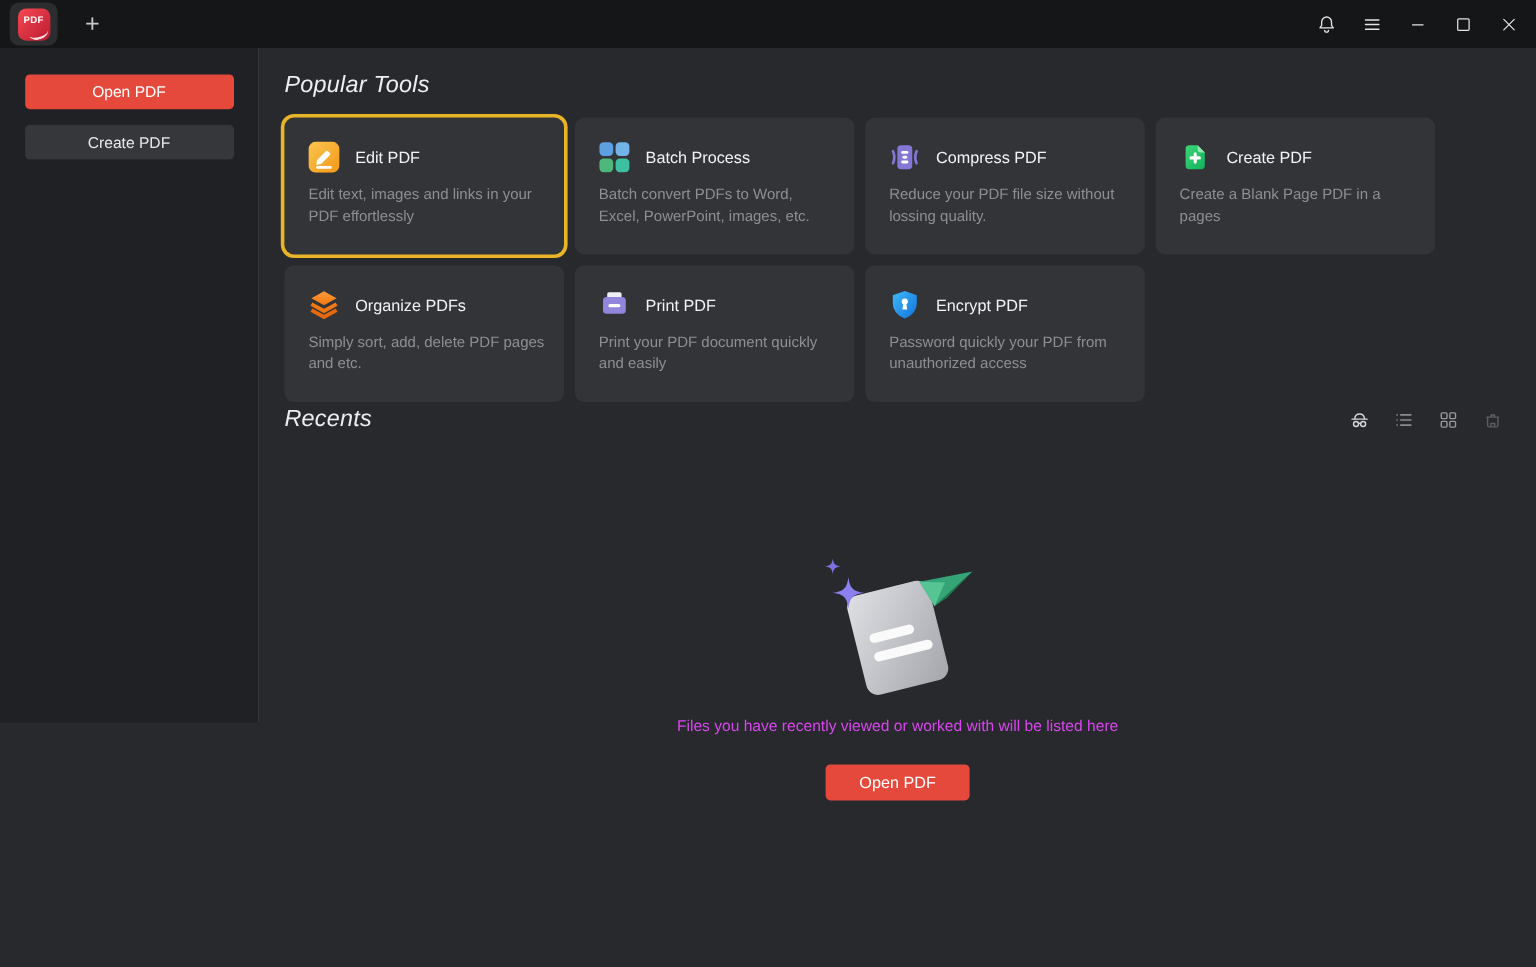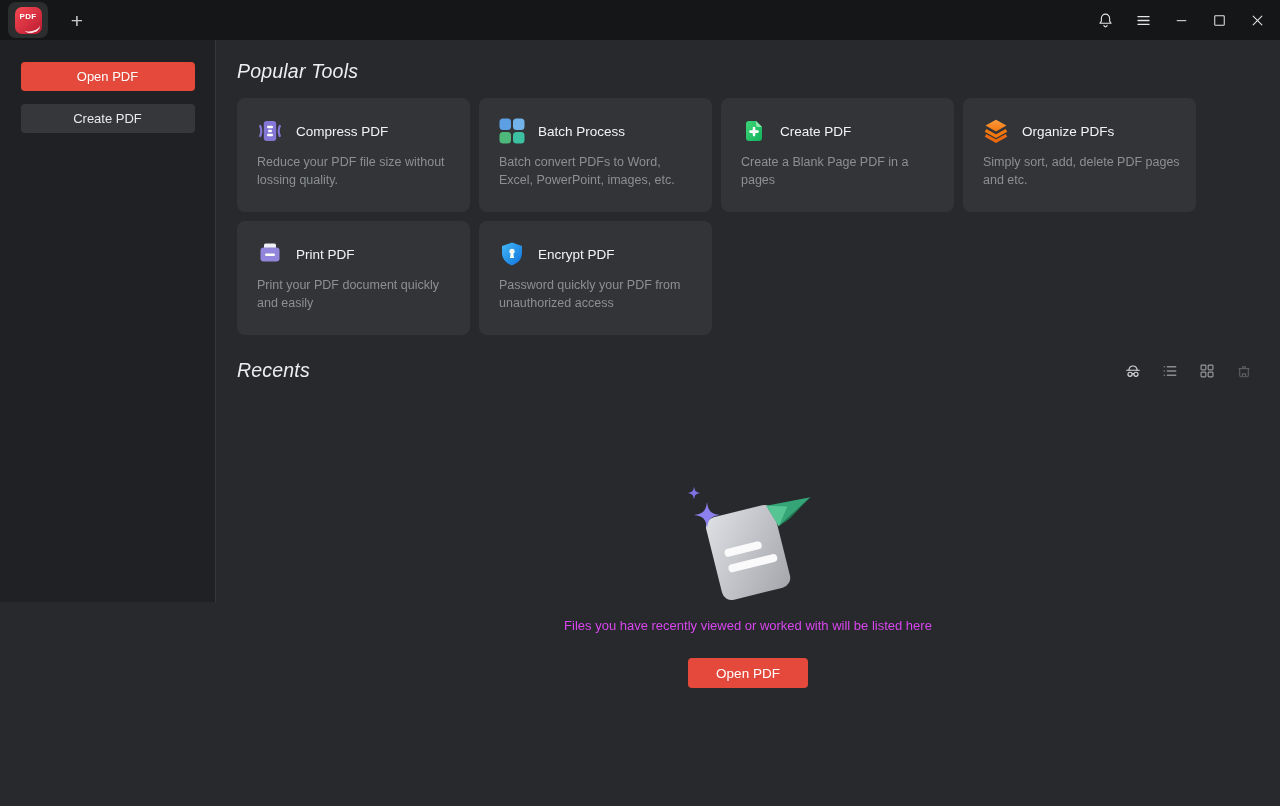--- a/index.html
+++ b/index.html
@@ -36,21 +36,21 @@
   .tools-grid { margin-top:15px; display:grid; grid-template-columns:repeat(4,233px); grid-auto-rows:114px; gap:9px; }
   .tool-card { background:#323437; border-radius:8px; padding:20px 16px 0 20px; cursor:pointer; }
   .tool-card.highlighted { box-shadow:0 0 0 3px #e9b428; }
   .tool-head { display:flex; align-items:center; gap:13px; }
   .tool-icon { width:26px; height:26px; flex:none; }
   .tool-icon svg { display:block; width:26px; height:26px; }
   .tool-title { font-size:13.5px; color:#f2f3f5; }
   .tool-desc { margin-top:10px; font-size:12.5px; line-height:1.42; color:#8d8f93; }
 
   
-  .recents-row { margin-top:24px; display:flex; align-items:center; justify-content:space-between; padding-right:27px; }
+  .recents-row { margin-top:3px; display:flex; align-items:center; justify-content:space-between; padding-right:27px; }
   .recents-actions { display:flex; gap:19px; align-items:center; }
   .ricon { width:18px; height:18px; cursor:pointer; }
   .ricon svg { display:block; width:18px; height:18px; }
 
   
   .empty-state { margin-top:100px; margin-right:21px; text-align:center; }
   .empty-state svg.illu { display:block; margin:0 auto; }
   .empty-message { margin-top:14px; font-size:13px; color:#d946ef; }
   .empty-btn { margin-top:25px; width:120px; height:30px; background:#e5493c; color:#fff; border:none;
                border-radius:4px; font-family:inherit; font-size:13.5px; cursor:pointer; }
@@ -101,51 +101,70 @@
   <div class="sidebar">
     <button class="side-btn primary">Open PDF</button>
     <button class="side-btn secondary">Create PDF</button>
   </div>
 
   <div class="main">
     <div class="section-title">Popular Tools</div>
 
     <div class="tools-grid">
 
+      <div class="tool-card highlighted">
+        <div class="tool-head">
+          <div class="tool-icon">
+            <svg viewBox="0 0 26 26">
+              <defs>
+                  <linearGradient id="gEdit" x1="0" y1="0" x2="1" y2="1">
+                <stop offset="0" stop-color="#fbc54c"></stop>
+                    <stop offset="1" stop-color="#f2991c"></stop>
+                  </linearGradient>
+                </defs>
+              <rect width="26" height="26" rx="6.5" fill="url(#gEdit)"></rect>
+              <path d="M7.2 15.4 L14.7 7.9 Q15.4 7.2 16.1 7.9 L18 9.8 Q18.7 10.5 18 11.2 L10.5 18.7 L6.5 19.4 Z" fill="#fff"></path>
+              <rect x="6.5" y="20.3" width="13" height="2.4" rx="1.2" fill="#fff"></rect>
+            </svg>
+          </div>
+          <div class="tool-title">Edit PDF</div>
+        </div>
+        <div class="tool-desc">Edit text, images and links in your PDF effortlessly</div>
+      </div>
+
+      <div class="tool-card">
+        <div class="tool-head">
+          <div class="tool-icon">
+            <svg viewBox="0 0 26 26">
+              <rect x="0.5" y="0.5" width="11.5" height="11.5" rx="3.5" fill="#5d9fe3"></rect>
+              <rect x="14" y="0.5" width="11.5" height="11.5" rx="3.5" fill="#72b4ea"></rect>
+              <rect x="0.5" y="14" width="11.5" height="11.5" rx="3.5" fill="#4eb87b"></rect>
+              <rect x="14" y="14" width="11.5" height="11.5" rx="3.5" fill="#3dbfa1"></rect>
+            </svg>
+          </div>
+          <div class="tool-title">Batch Process</div>
+        </div>
+        <div class="tool-desc">Batch convert PDFs to Word, Excel, PowerPoint, images, etc.</div>
+      </div>
 
       <div class="tool-card">
         <div class="tool-head">
           <div class="tool-icon">
             <svg viewBox="0 0 26 26">
               <path d="M3.2 8 Q5.4 13 3.2 18" stroke="#8577d6" stroke-width="2.2" fill="none" stroke-linecap="round"></path>
               <path d="M22.8 8 Q20.6 13 22.8 18" stroke="#8577d6" stroke-width="2.2" fill="none" stroke-linecap="round"></path>
               <rect x="6.8" y="3" width="12.4" height="20" rx="3" fill="#8577d6"></rect>
               <rect x="10" y="7.8" width="6" height="2.4" rx="1.2" fill="#fff"></rect>
               <rect x="11" y="11.8" width="4" height="2.4" rx="1.2" fill="#fff"></rect>
               <rect x="10" y="15.8" width="6" height="2.4" rx="1.2" fill="#fff"></rect>
             </svg>
           </div>
           <div class="tool-title">Compress PDF</div>
         </div>
         <div class="tool-desc">Reduce your PDF file size without lossing quality.</div>
-      </div>
-
-      <div class="tool-card">
-        <div class="tool-head">
-          <div class="tool-icon">
-            <svg viewBox="0 0 26 26">
-              <rect x="0.5" y="0.5" width="11.5" height="11.5" rx="3.5" fill="#5d9fe3"></rect>
-              <rect x="14" y="0.5" width="11.5" height="11.5" rx="3.5" fill="#72b4ea"></rect>
-              <rect x="0.5" y="14" width="11.5" height="11.5" rx="3.5" fill="#4eb87b"></rect>
-              <rect x="14" y="14" width="11.5" height="11.5" rx="3.5" fill="#3dbfa1"></rect>
-            </svg>
-          </div>
-          <div class="tool-title">Batch Process</div>
-        </div>
-        <div class="tool-desc">Batch convert PDFs to Word, Excel, PowerPoint, images, etc.</div>
       </div>
 
       <div class="tool-card">
         <div class="tool-head">
           <div class="tool-icon">
             <svg viewBox="0 0 26 26">
               <defs>
                   <linearGradient id="gCreate" x1="0" y1="0" x2="1" y2="1">
                 <stop offset="0" stop-color="#3ed476"></stop>
                     <stop offset="1" stop-color="#12b25c"></stop>

